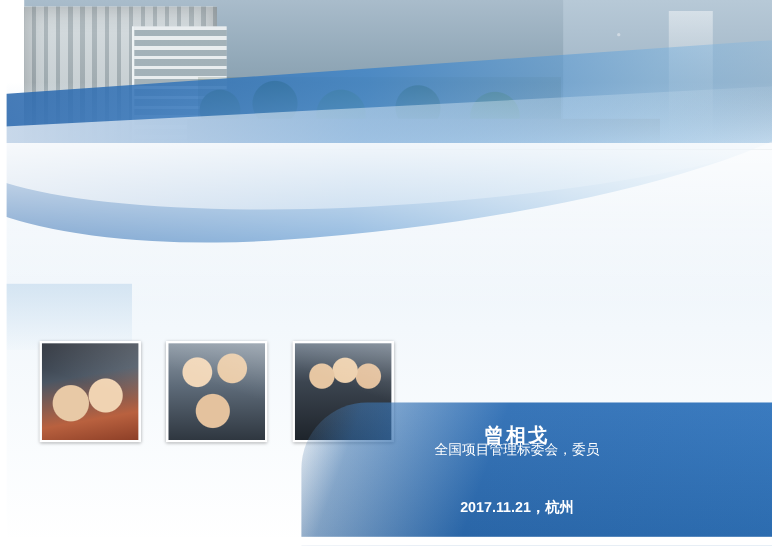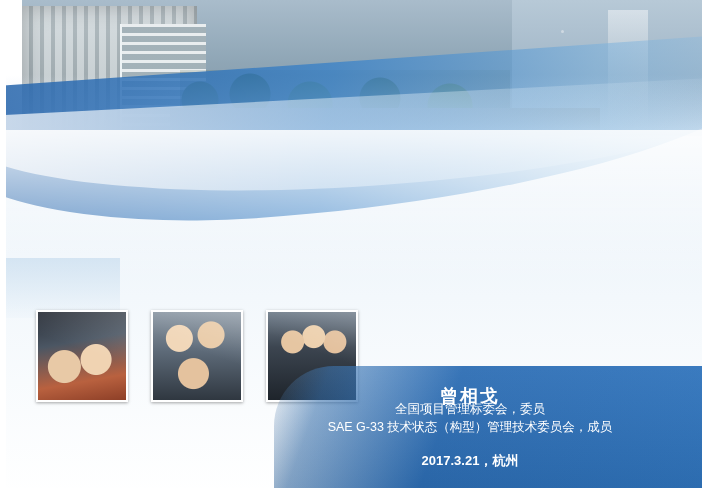--- a/index.html
+++ b/index.html
@@ -269,18 +269,17 @@
     <div class="thumb thumb-c">
       <div class="thumb-shine"></div>
     </div>
   </div>
 
   <div class="author-block">
     <div class="author-block-inner"></div>
   </div>
   <div class="author-name">曾相戈</div>
   <div class="author-line l1">全国项目管理标委会，委员</div>
-  <div class="author-line l2">SAE G-33 技术状态（构型）管理技术委员会，成员</div>
-  <div class="author-date">2017.3.21，杭州</div>
+  <div class="author-date">2017.11.21，杭州</div>
 
   <div class="left-white-edge"></div>
   <div class="bottom-white"></div>
 </div>
 
 </body></html>

